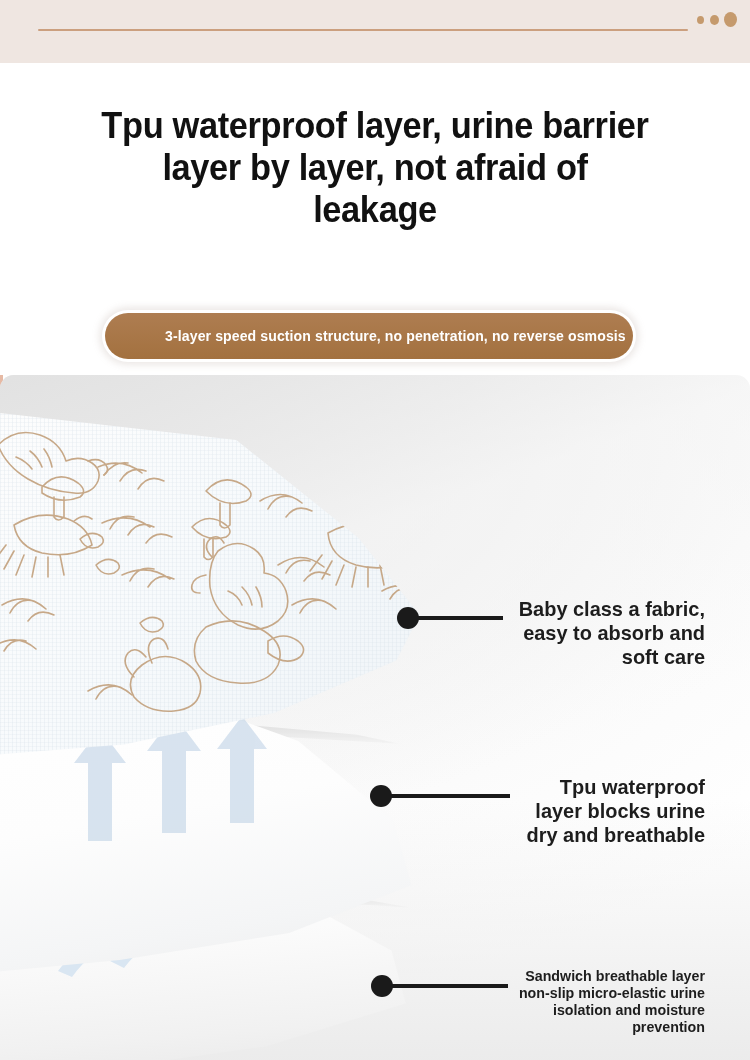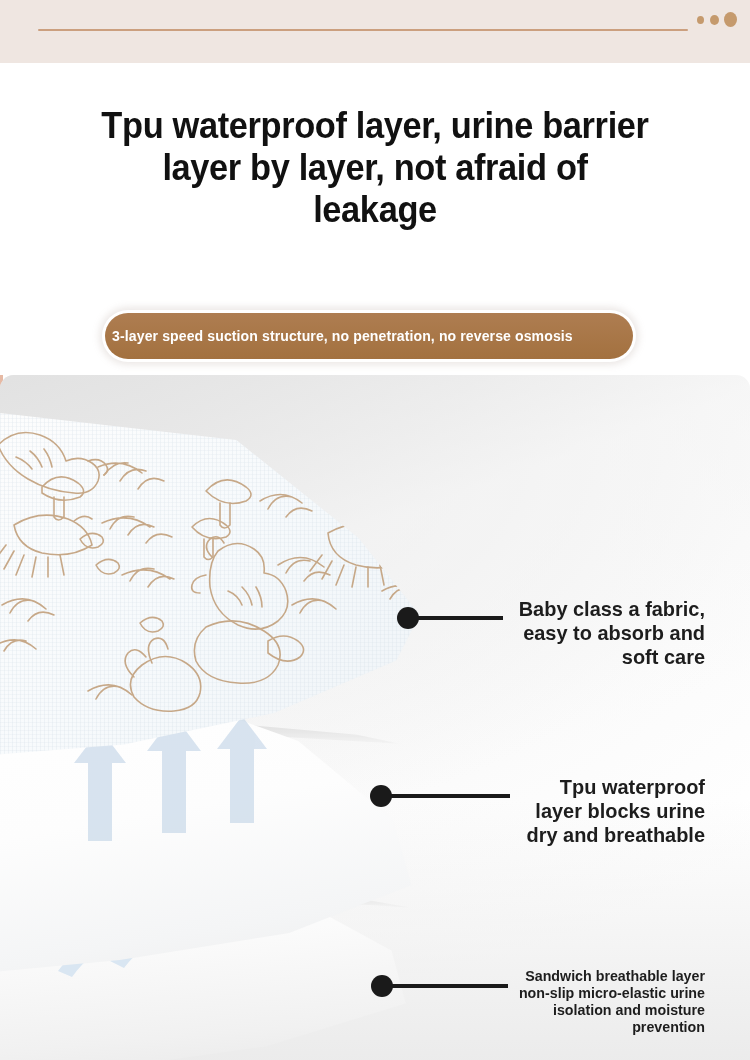--- a/index.html
+++ b/index.html
@@ -51,21 +51,21 @@
   .pill-shadow{
     position:absolute; left:102px; top:247px; width:534px; height:52px;
     border-radius:26px;
     background:#ffffff;
     box-shadow:0 0 7px 3px rgba(170,150,140,0.22);
   }
   .pill{
     position:absolute; left:105px; top:250px; width:528px; height:46px;
     border-radius:23px;
     background:linear-gradient(180deg,#ae7d51 0%, #a3713f 100%);
-    display:flex; align-items:center; justify-content:flex-start;
+    display:flex; align-items:center; justify-content:flex-end;
   }
   .pill-text{
     color:#ffffff;
     font-weight:700;
     font-size:14.5px;
     letter-spacing:0.1px;
     transform:scaleX(0.97);
     white-space:nowrap;
   }
 

